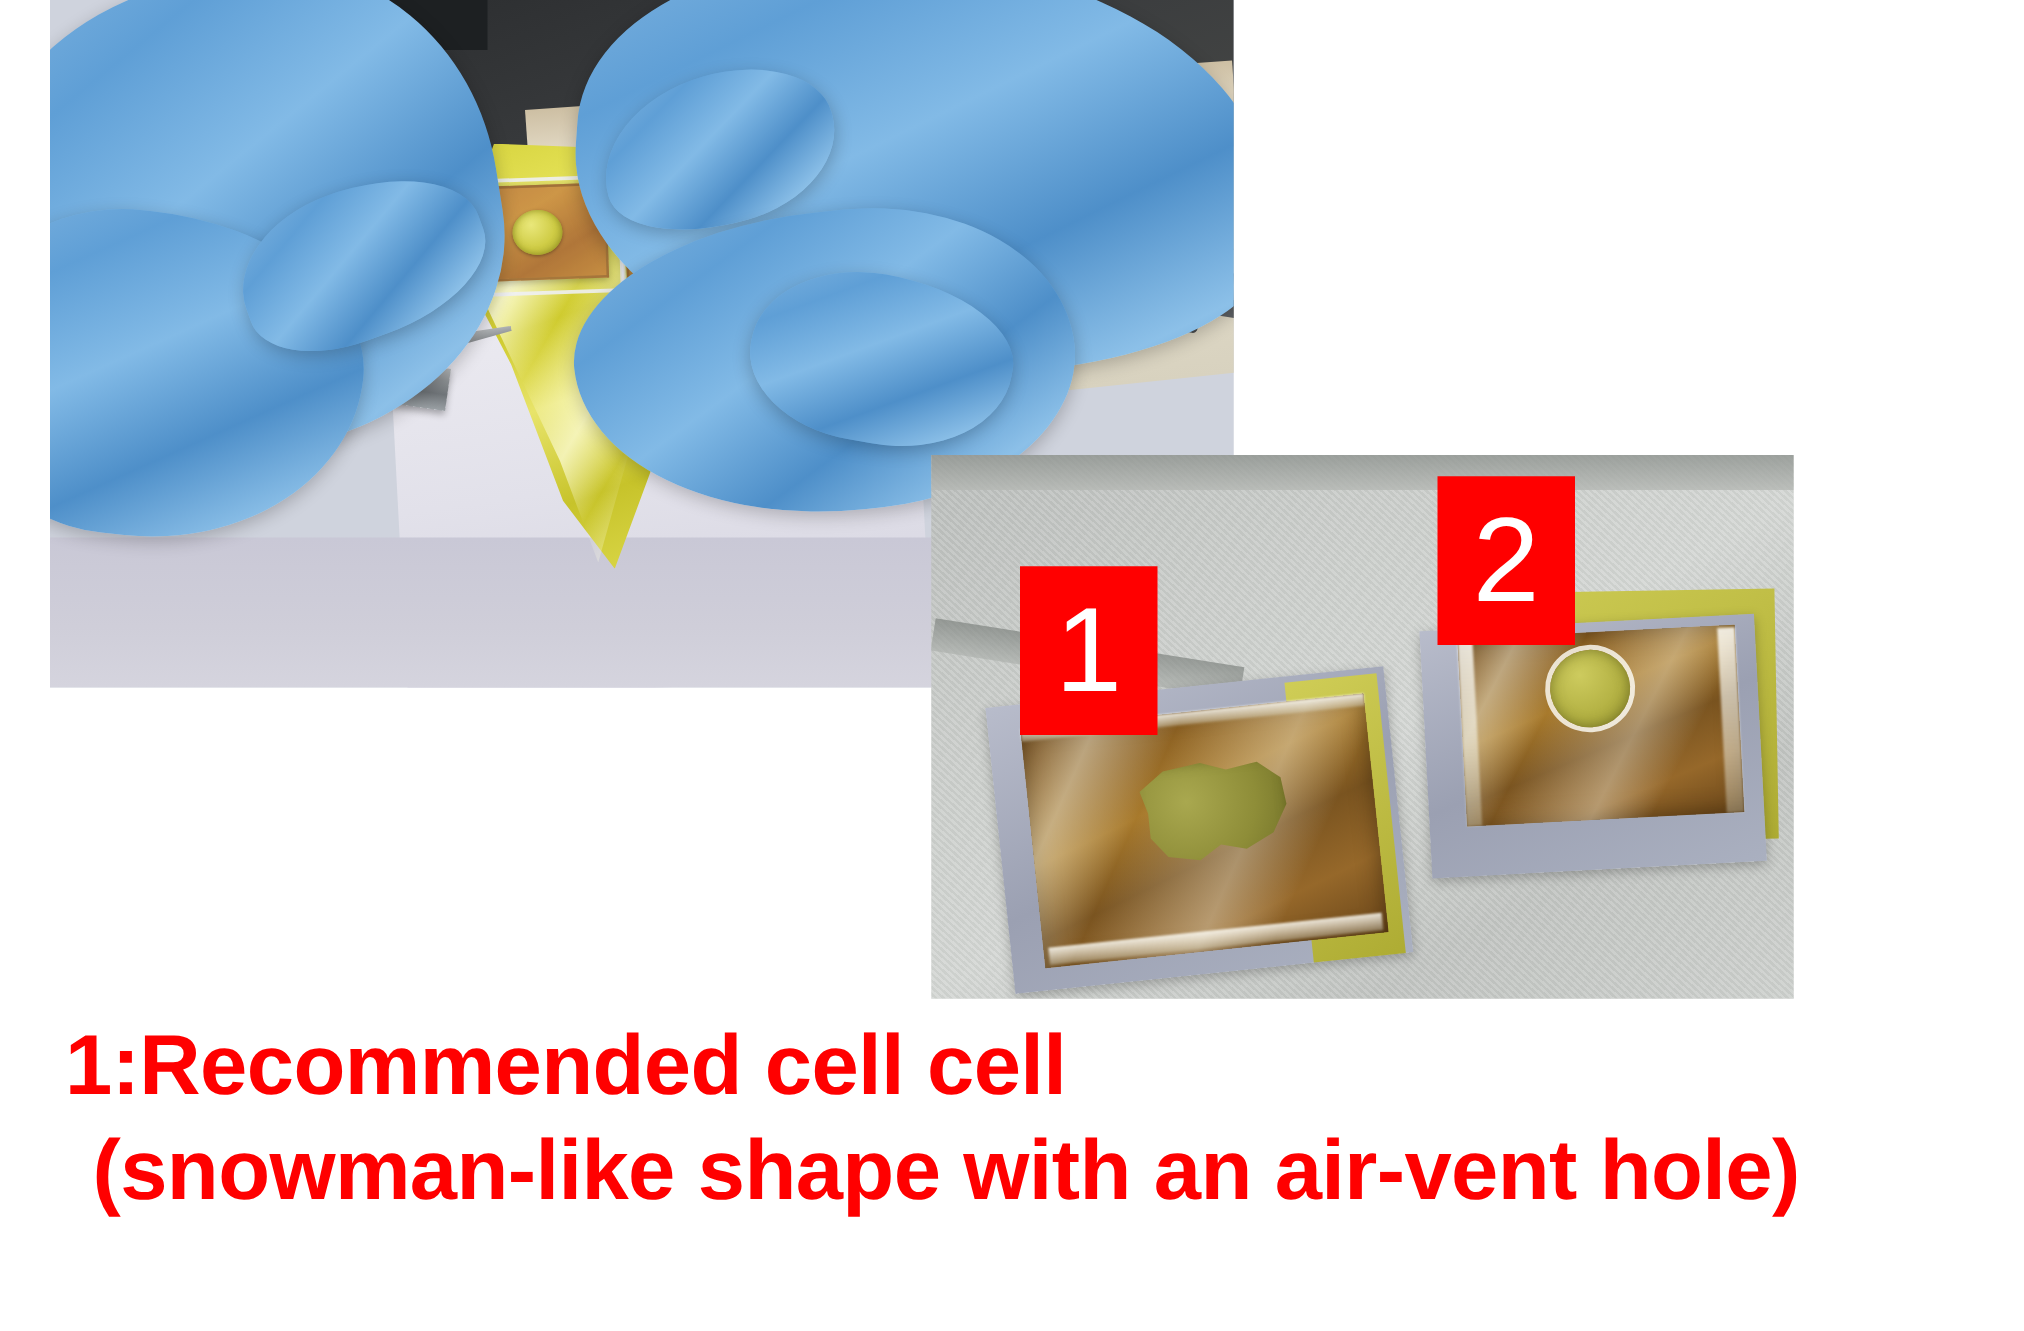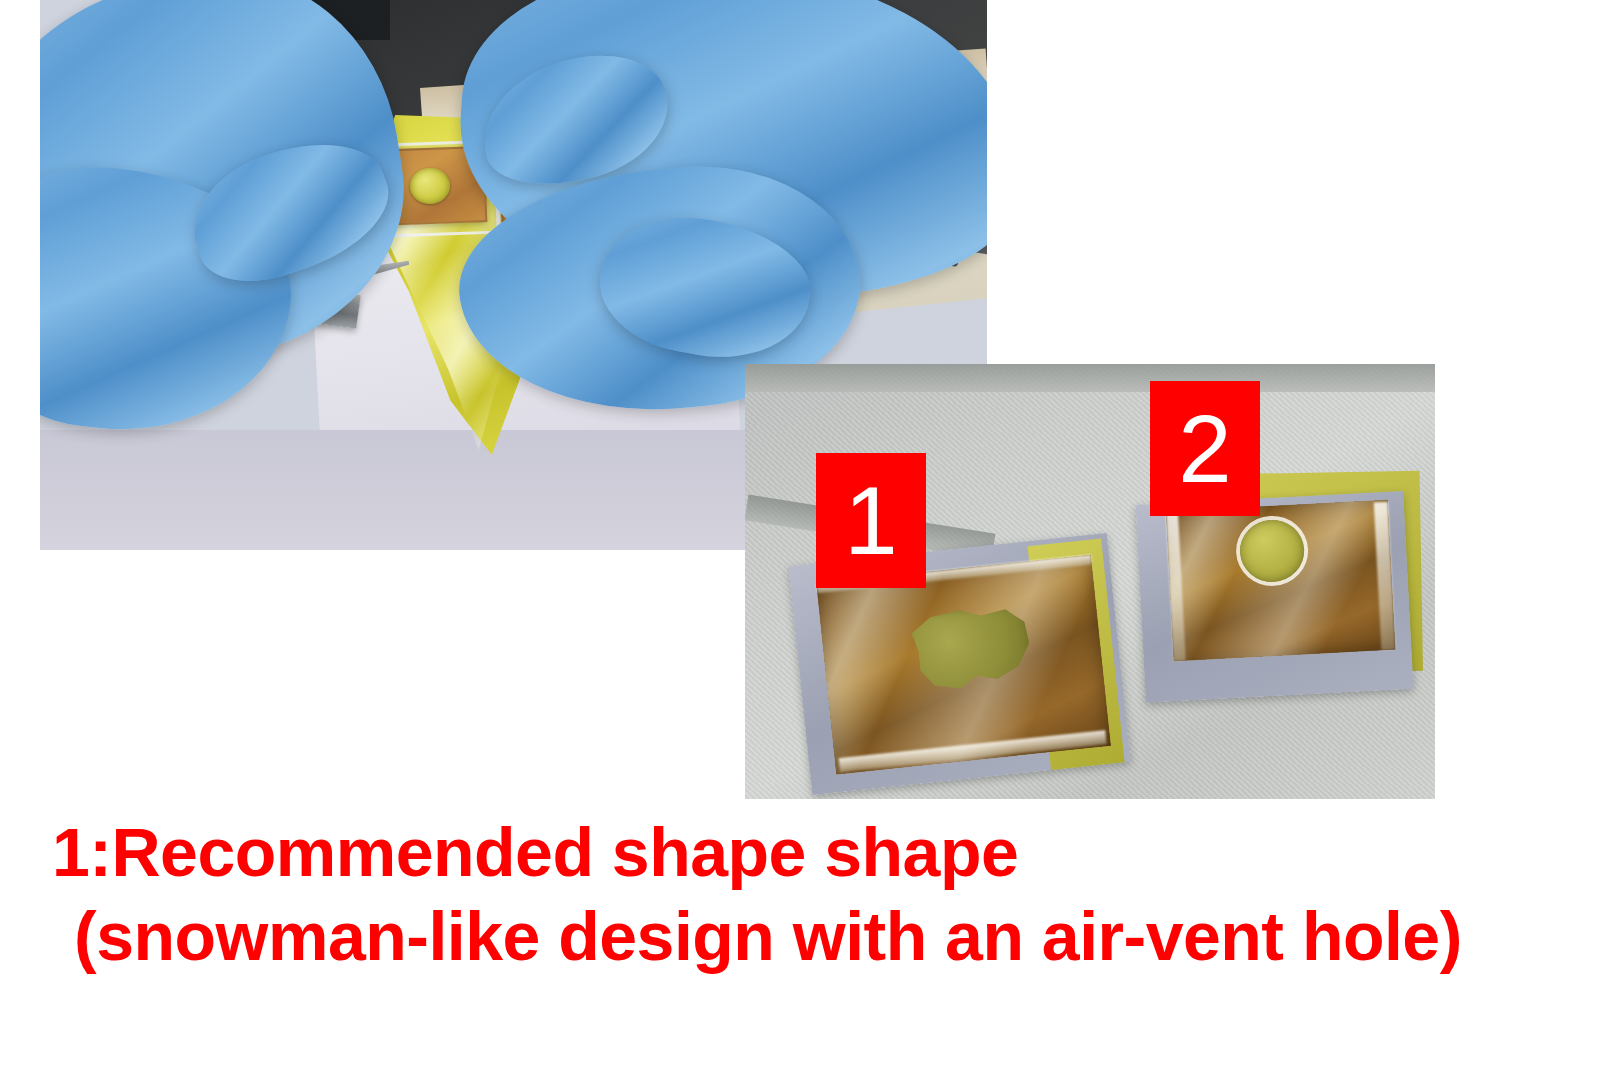--- a/index.html
+++ b/index.html
@@ -222,17 +222,17 @@
       <div class="seal seal-l"></div>
       <div class="seal seal-r"></div>
       <div class="cavity-circ"></div>
     </div>
   </div>
 
   <div class="badge badge-1" style="background: rgb(255, 0, 0); color: rgb(255, 255, 255);">1</div>
   <div class="badge badge-2" style="background: rgb(255, 0, 0); color: rgb(255, 255, 255);">2</div>
 
   <div class="caption" style="color: rgb(255, 0, 0);">
-    <div class="cap-l1">1:Recommended shape shape</div>
-    <div class="cap-l2">(snowman-like design with an air-vent hole)</div>
+    <div class="cap-l1">1:Recommended cell cell</div>
+    <div class="cap-l2">(snowman-like shape with an air-vent hole)</div>
   </div>
 
 </div>
 
 </body></html>

